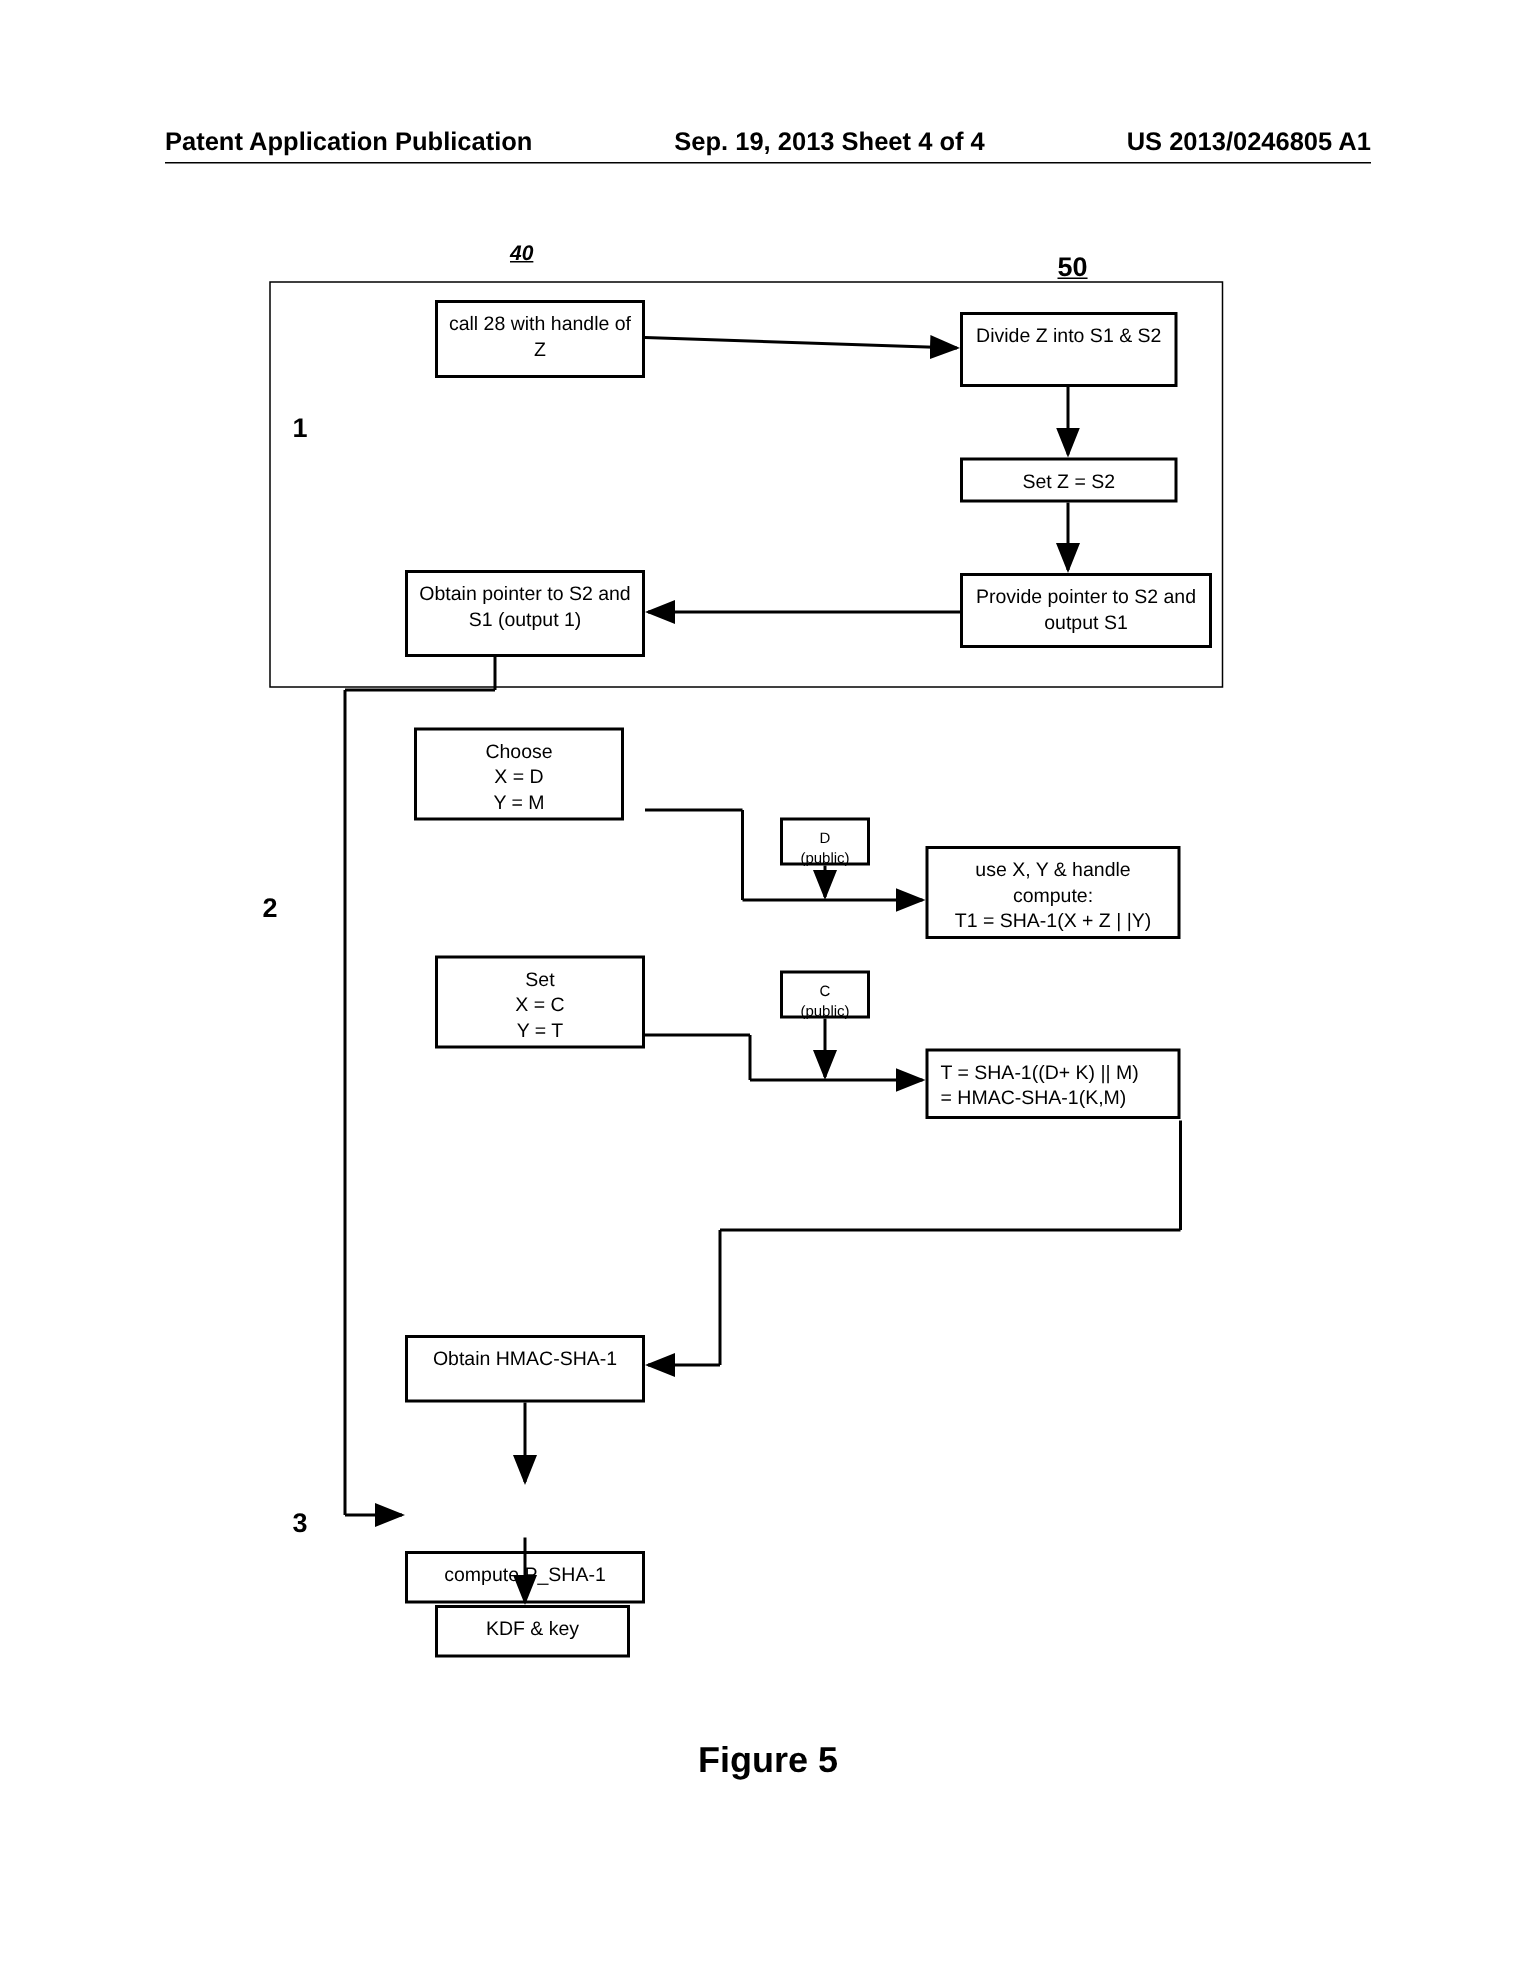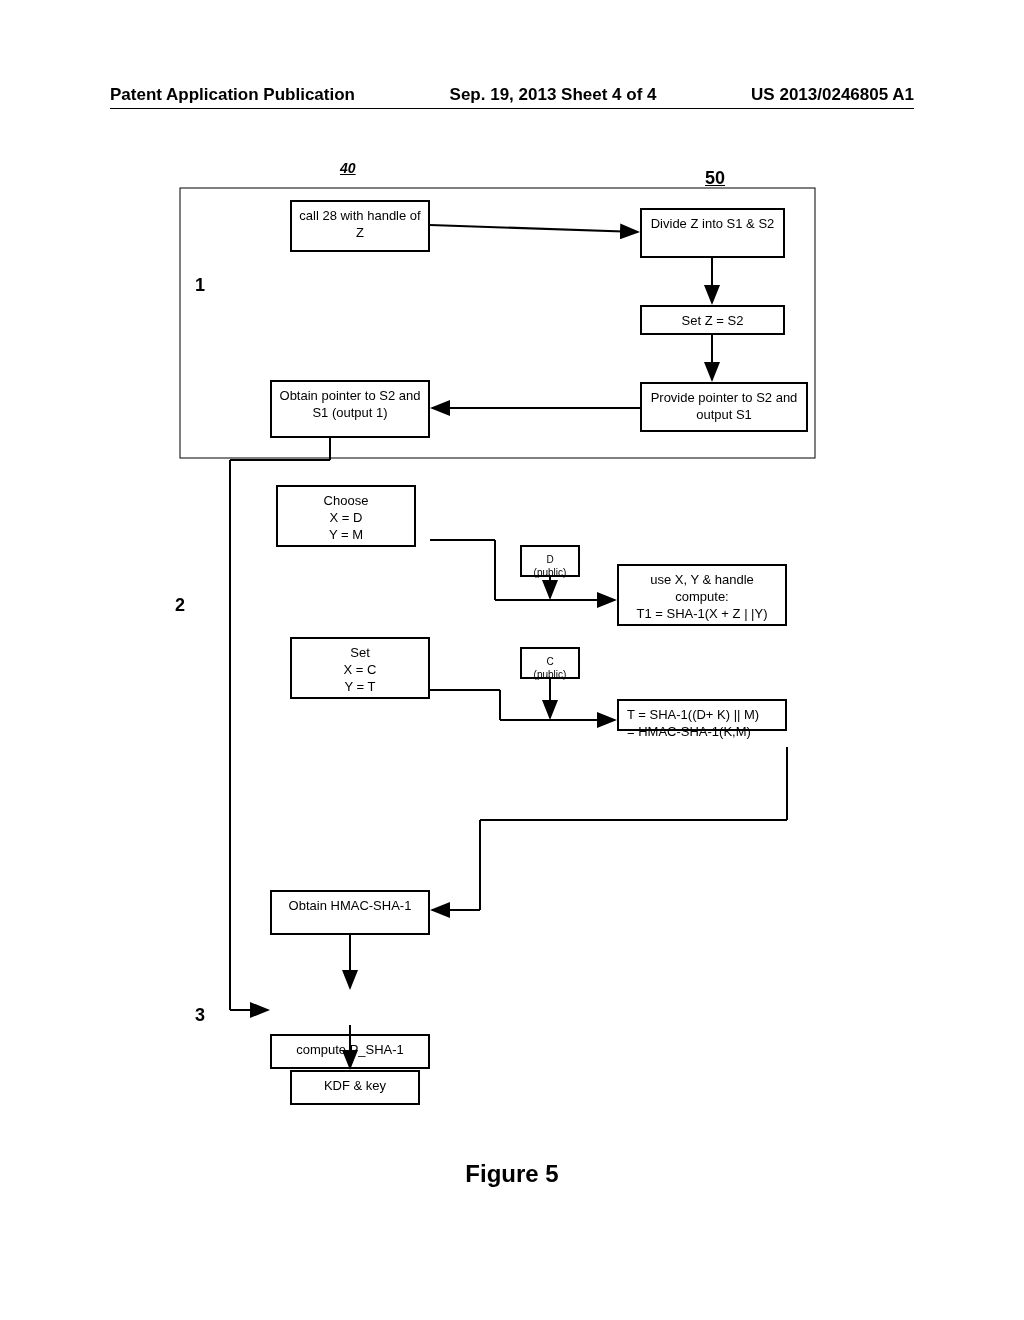--- a/index.html
+++ b/index.html
@@ -75,21 +75,21 @@
     .box-call { top: 50px; left: 290px; width: 140px; height: 52px; }
     .box-divide { top: 58px; left: 640px; width: 145px; height: 50px; }
     .box-setz { top: 155px; left: 640px; width: 145px; height: 30px; }
     .box-obtain-pointer { top: 230px; left: 270px; width: 160px; height: 58px; }
     .box-provide-pointer { top: 232px; left: 640px; width: 168px; height: 50px; }
     .box-choose { top: 335px; left: 276px; width: 140px; height: 62px; }
     .box-d-public { top: 395px; left: 520px; width: 60px; height: 32px; font-size: 10px; }
     .box-use-xy { top: 414px; left: 617px; width: 170px; height: 62px; }
     .box-set-xct { top: 487px; left: 290px; width: 140px; height: 62px; }
     .box-c-public { top: 497px; left: 520px; width: 60px; height: 32px; font-size: 10px; }
-    .box-t-sha { top: 549px; left: 617px; width: 170px; height: 32px; text-align: left; padding-left: 8px; }
+    .box-t-sha { top: 549px; left: 617px; width: 170px; height: 47px; text-align: left; padding-left: 8px; }
     .box-obtain-hmac { top: 740px; left: 270px; width: 160px; height: 45px; }
     .box-compute-psha { top: 840px; left: 270px; width: 160px; height: 35px; margin-top: 44px; }
     .box-kdf { top: 920px; left: 290px; width: 130px; height: 35px; }
     
     .figure-label {
       position: absolute;
       top: 1160px;
       left: 0;
       right: 0;
       text-align: center;

